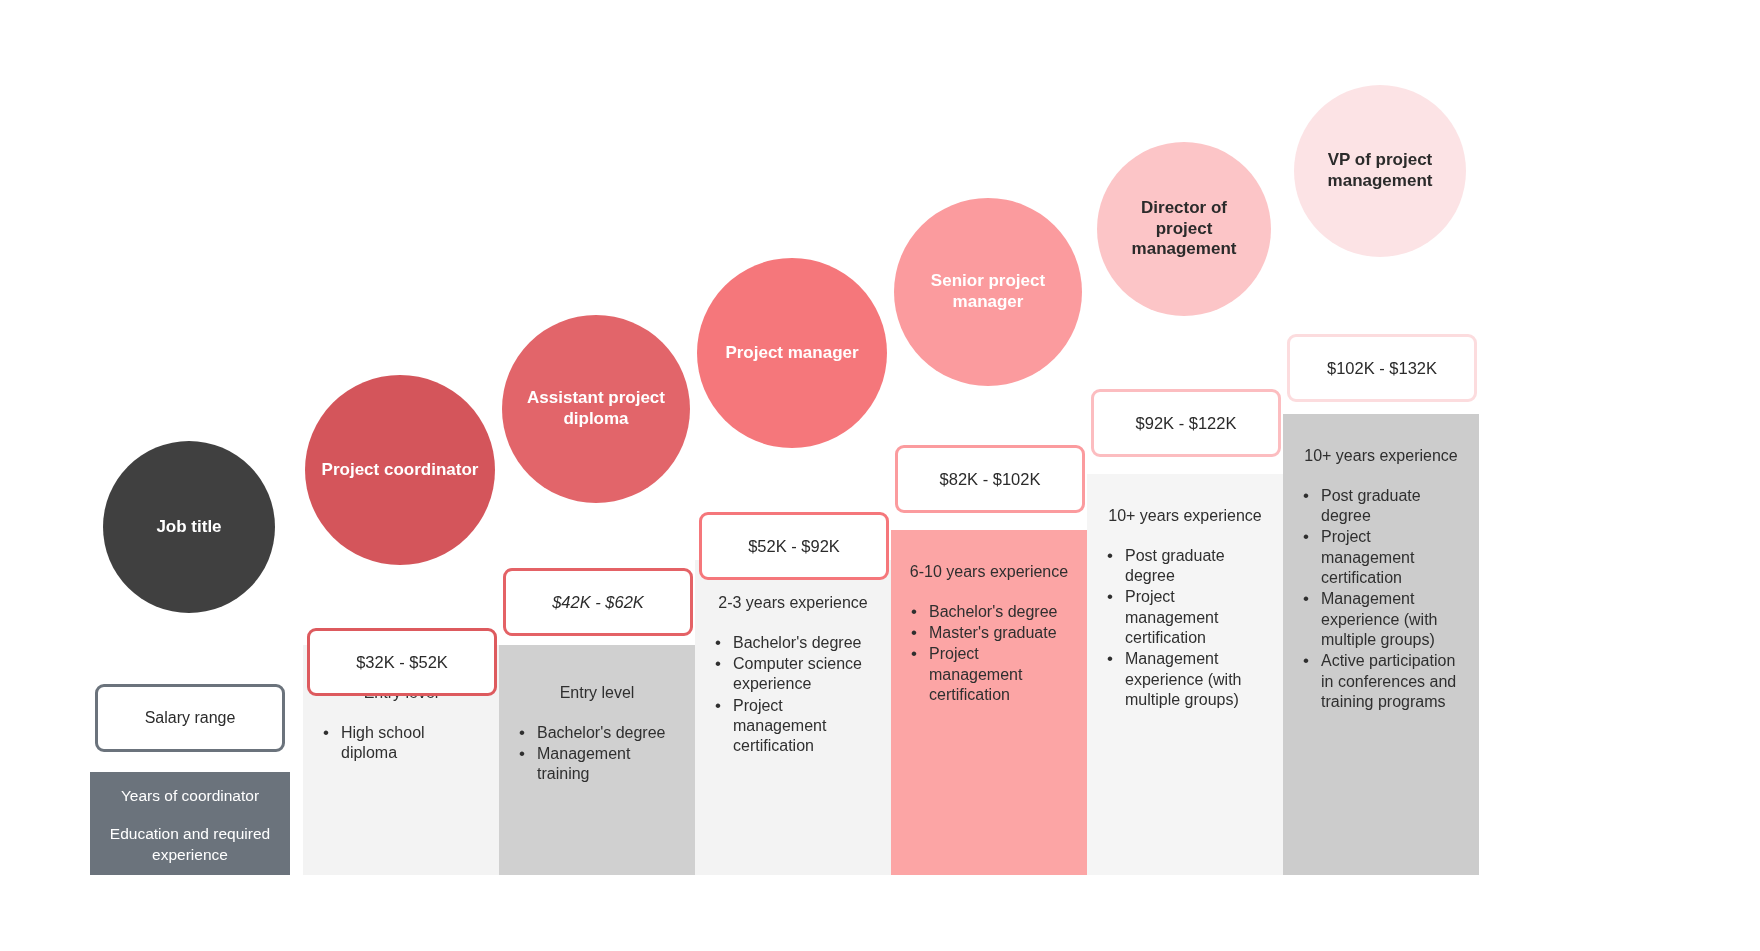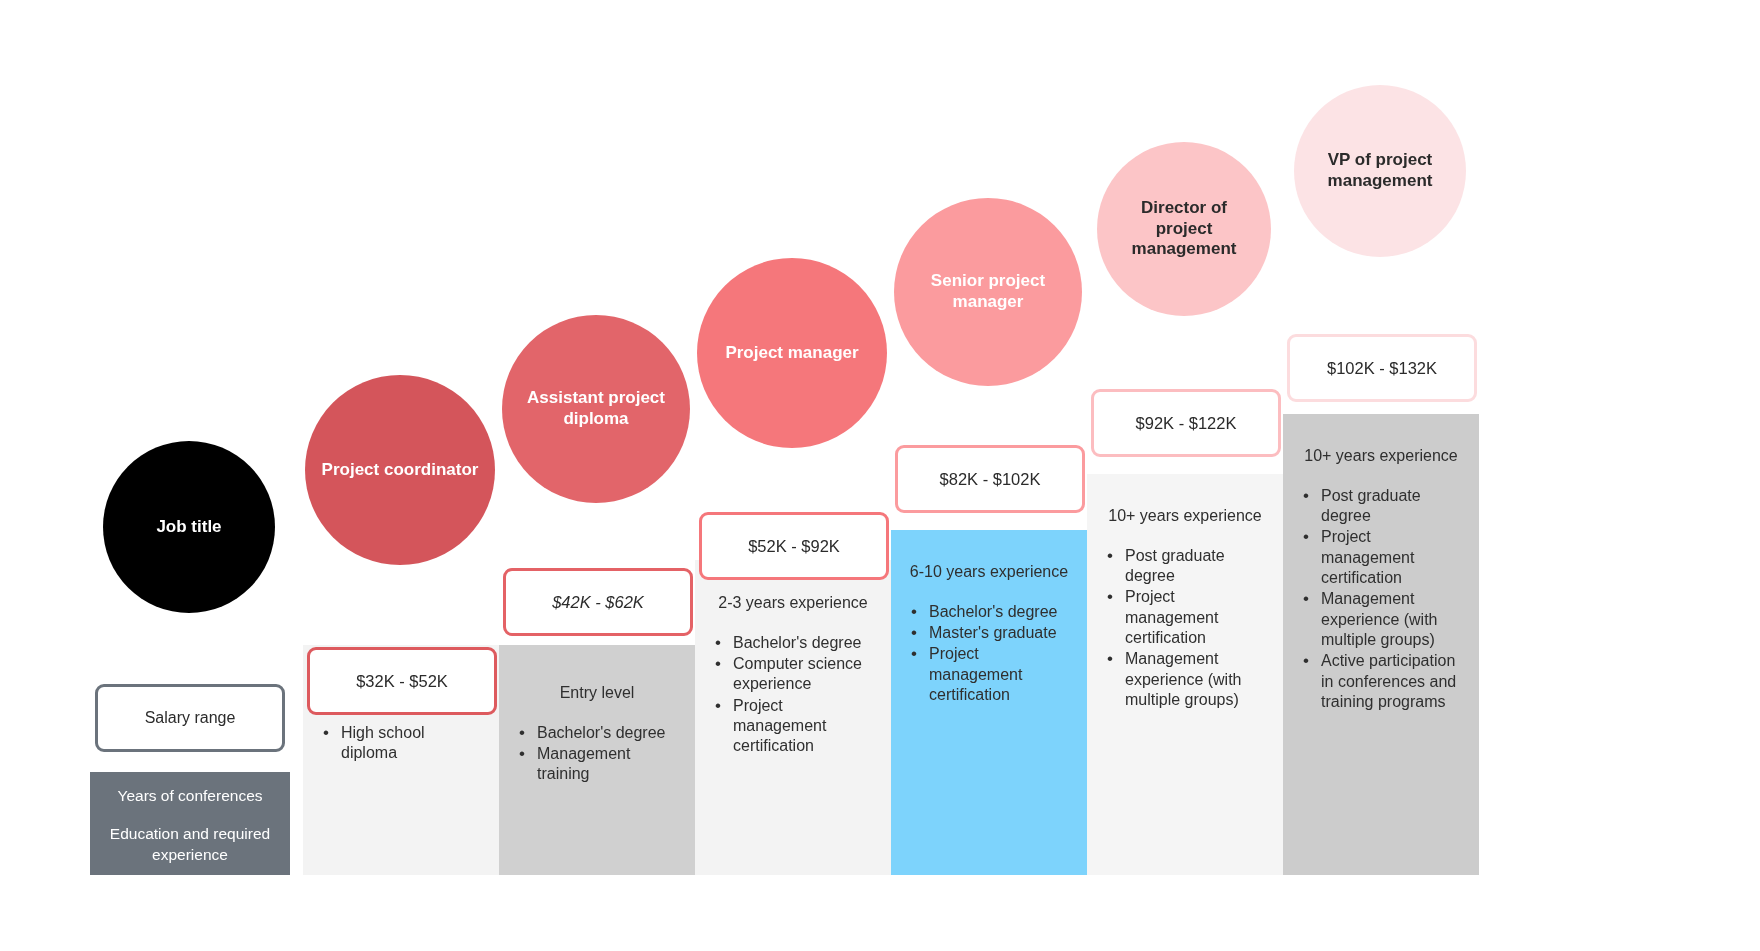--- a/index.html
+++ b/index.html
@@ -86,60 +86,60 @@
     left: 4px; top: -1px;
     font-size: 17px;
     color: #2f2f2f;
   }
 </style>
 </head>
 <body>
 
 <div id="stage">
 
-  <div class="legend-circle" style="left: 103px; top: 441px; height: 172px; width: 172px; background: #000000;">
+  <div class="legend-circle" style="left: 103px; top: 441px; height: 172px; width: 172px; background: #404040;">
     <span>Job title</span>
   </div>
   <div class="legend-salary" style="left: 95px; top: 684px; width: 190px; height: 68px; border-color: rgb(107, 115, 124);">
     <span>Salary range</span>
   </div>
   <div class="legend-panel" style="left: 90px; top: 772px; width: 200px; height: 103px; background: rgb(107, 115, 124);">
-    <div class="l1">Years of conferences</div>
+    <div class="l1">Years of coordinator</div>
     <div class="l2">Education and required experience</div>
   </div>
 
   <div id="cols">
       <div class="panel" style="left: 303px; top: 645px; width: 196px; height: 230px; background: rgb(243, 243, 243); padding-top: 38px;">
         <div class="years">Entry level</div>
         <ul>
           <li>High school diploma</li>
         </ul>
       </div>
-      <div class="salary-box" style="left: 307px; top: 628px; width: 190px; height: 68px; border: 3px solid rgb(221, 90, 94); margin-top: 19px;">$32K - $52K</div>
+      <div class="salary-box" style="left: 307px; top: 628px; width: 190px; height: 68px; border: 3px solid rgb(221, 90, 94);">$32K - $52K</div>
       <div class="bubble" style="left: 305px; top: 375px; height: 190px; width: 190px; background: rgb(212, 85, 91); color: rgb(255, 255, 255); font-size: 17px; z-index: 5;">Project coordinator</div>
       <div class="panel" style="left: 499px; top: 645px; width: 196px; height: 230px; background: rgb(208, 208, 208); padding-top: 38px;">
         <div class="years">Entry level</div>
         <ul>
           <li>Bachelor's degree</li>
           <li>Management training</li>
         </ul>
       </div>
       <div class="salary-box" style="left: 503px; top: 568px; width: 190px; height: 68px; border: 3px solid rgb(228, 98, 102); font-style: italic;">$42K - $62K</div>
       <div class="bubble" style="left: 502px; top: 315px; height: 188px; width: 188px; background: rgb(226, 101, 106); color: rgb(255, 255, 255); font-size: 17px; z-index: 5;">Assistant project diploma</div>
       <div class="panel" style="left: 695px; top: 560px; width: 196px; height: 315px; background: rgb(243, 243, 243); padding-top: 33px;">
         <div class="years">2-3 years experience</div>
         <ul>
           <li>Bachelor's degree</li>
           <li>Computer science experience</li>
           <li>Project management certification</li>
         </ul>
       </div>
       <div class="salary-box" style="left: 699px; top: 512px; width: 190px; height: 68px; border: 3px solid rgb(245, 119, 123);">$52K - $92K</div>
       <div class="bubble" style="left: 697px; top: 258px; height: 190px; width: 190px; background: rgb(245, 119, 123); color: rgb(255, 255, 255); font-size: 17px; z-index: 5;">Project manager</div>
-      <div class="panel" style="left: 891px; top: 530px; width: 196px; height: 345px; background: #7dd3fc; padding-top: 32px;">
+      <div class="panel" style="left: 891px; top: 530px; width: 196px; height: 345px; background: #fca5a5; padding-top: 32px;">
         <div class="years">6-10 years experience</div>
         <ul>
           <li>Bachelor's degree</li>
           <li>Master's graduate</li>
           <li>Project management certification</li>
         </ul>
       </div>
       <div class="salary-box" style="left: 895px; top: 445px; width: 190px; height: 68px; border: 3px solid rgb(251, 155, 158);">$82K - $102K</div>
       <div class="bubble" style="left: 894px; top: 198px; height: 188px; width: 188px; background: rgb(251, 155, 158); color: rgb(255, 255, 255); font-size: 17px; z-index: 5;">Senior project manager</div>
       <div class="panel" style="left: 1087px; top: 474px; width: 196px; height: 401px; background: rgb(245, 245, 245); padding-top: 32px;">

